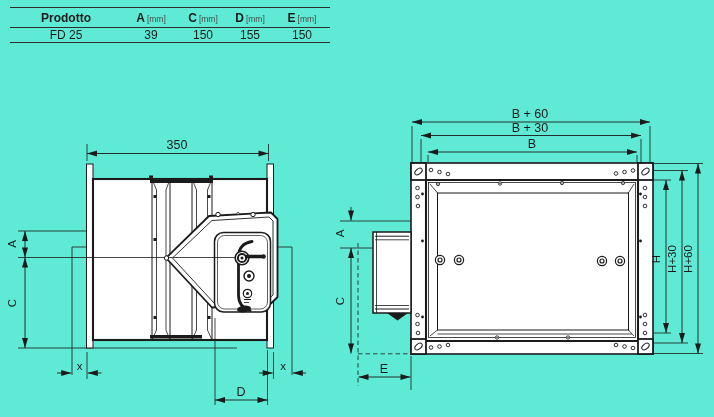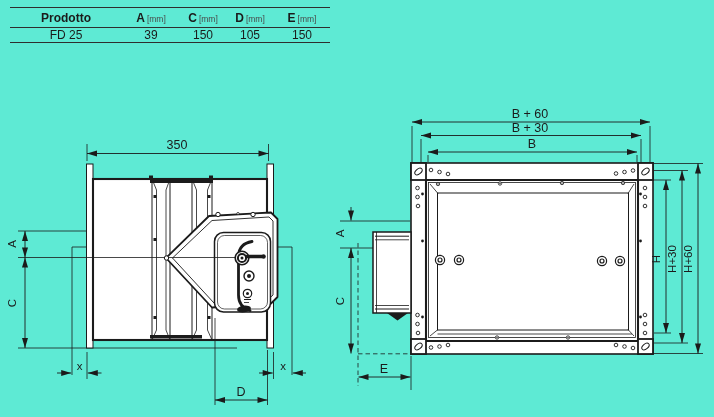--- a/index.html
+++ b/index.html
@@ -41,21 +41,21 @@
       <div class="cell">Prodotto</div>
       <div class="cell"><span>A</span><span class="hu">[mm]</span></div>
       <div class="cell"><span>C</span><span class="hu">[mm]</span></div>
       <div class="cell"><span>D</span><span class="hu">[mm]</span></div>
       <div class="cell"><span>E</span><span class="hu">[mm]</span></div>
     </div>
     <div class="tr data">
       <div class="cell">FD 25</div>
       <div class="cell">39</div>
       <div class="cell">150</div>
-      <div class="cell">105</div>
+      <div class="cell">155</div>
       <div class="cell">150</div>
     </div>
   </div>
 
   <svg width="714" height="417" viewBox="0 0 714 417">
     <defs>
       <marker id="arr" viewBox="0 0 11 7" refX="10.5" refY="3.5" markerWidth="11" markerHeight="7" markerUnits="userSpaceOnUse" orient="auto-start-reverse">
         <path d="M0.5,0.5 L10.5,3.5 L0.5,6.5 Z" fill="#1b1b1b"></path>
       </marker>
     </defs>

